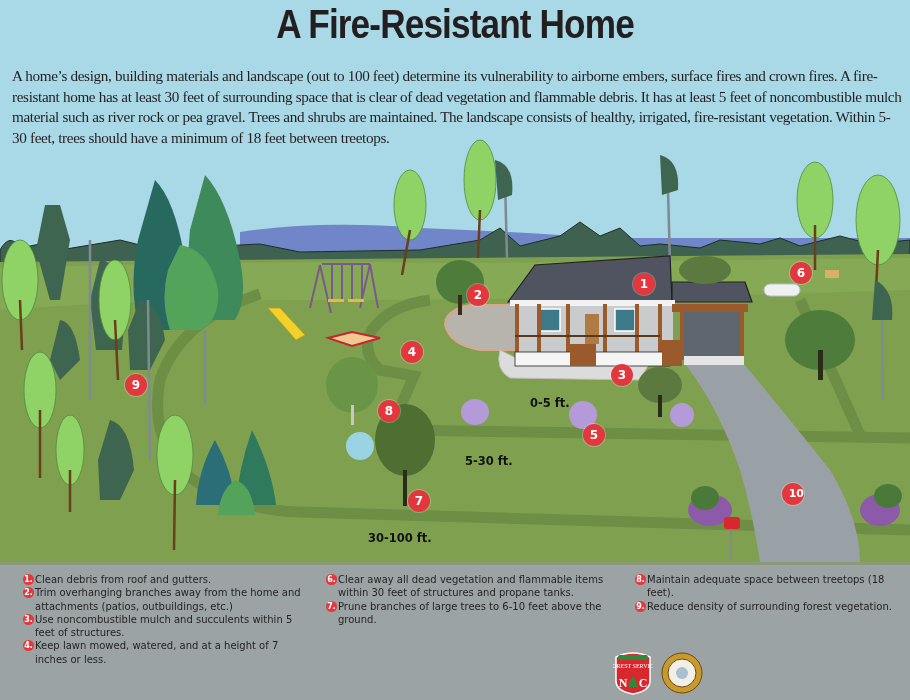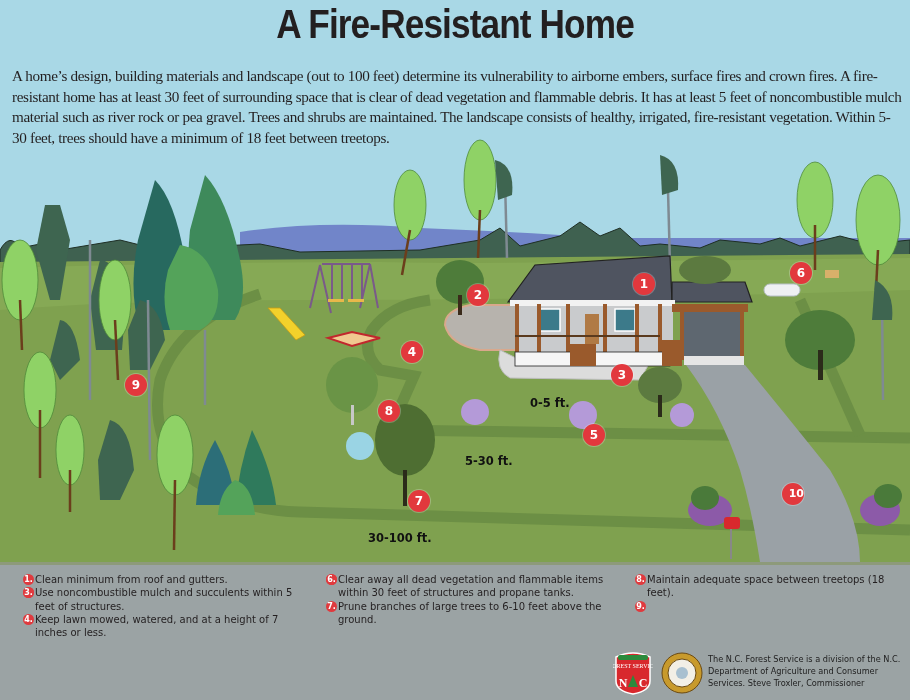--- a/index.html
+++ b/index.html
@@ -187,44 +187,43 @@
   <div class="badge" style="left:401px;top:341px;">4</div>
   <div class="badge" style="left:583px;top:424px;">5</div>
   <div class="badge" style="left:790px;top:262px;">6</div>
   <div class="badge" style="left:408px;top:490px;">7</div>
   <div class="badge" style="left:378px;top:400px;">8</div>
   <div class="badge" style="left:125px;top:374px;">9</div>
   <div class="badge wide" style="left:782px;top:483px;text-align:right;">10</div>
 
   <div class="legend">
     <div class="leg-col" style="left:23px;width:285px;">
-      <div class="leg-item"><span class="leg-num">1.</span><span>Clean minimum from roof and gutters.</span></div>
-      <div class="leg-item"><span class="leg-num">2.</span></div>
+      <div class="leg-item"><span class="leg-num">1.</span><span>Clean debris from roof and gutters.</span></div>
+      <div class="leg-item"><span class="leg-num">2.</span><span>Trim overhanging branches away from the home and attachments (patios, outbuildings, etc.)</span></div>
       <div class="leg-item"><span class="leg-num">3.</span><span>Use noncombustible mulch and succulents within 5 feet of structures.</span></div>
       <div class="leg-item"><span class="leg-num">4.</span><span>Keep lawn mowed, watered, and at a height of 7 inches or less.</span></div>
     </div>
     <div class="leg-col" style="left:326px;width:285px;">
       <div class="leg-item"><span class="leg-num">5.</span></div>
       <div class="leg-item"><span class="leg-num">6.</span><span>Clear away all dead vegetation and flammable items within 30 feet of structures and propane tanks.</span></div>
       <div class="leg-item"><span class="leg-num">7.</span><span>Prune branches of large trees to 6-10 feet above the ground.</span></div>
     </div>
     <div class="leg-col" style="left:635px;width:270px;">
       <div class="leg-item"><span class="leg-num">8.</span><span>Maintain adequate space between treetops (18 feet).</span></div>
-      <div class="leg-item" style="margin-bottom:3px;"><span class="leg-num">9.</span></div>
+      <div class="leg-item" style="margin-bottom:3px;"><span class="leg-num">9.</span><span>Reduce density of surrounding forest vegetation.</span></div>
     </div>
   </div>
 
   <svg class="logo" style="left:613px;top:651px;" width="40" height="44" viewBox="0 0 40 44">
     <path d="M3 6 Q20 -2 37 6 L37 30 Q37 40 20 43 Q3 40 3 30 Z" fill="#d8282d" stroke="#fff" stroke-width="1.5"></path>
     <rect x="5" y="4" width="30" height="5" rx="2" fill="#2c8a3c"></rect>
     <text x="20" y="17" font-family="Liberation Serif, serif" font-size="6" fill="#fff" text-anchor="middle">FOREST SERVICE</text>
     <text x="10" y="36" font-family="Liberation Serif, serif" font-weight="bold" font-size="12" fill="#fff" text-anchor="middle">N</text>
     <text x="30" y="36" font-family="Liberation Serif, serif" font-weight="bold" font-size="12" fill="#fff" text-anchor="middle">C</text>
     <path d="M20 24 L25 36 L15 36 Z" fill="#2c8a3c"></path>
   </svg>
 
   <svg class="logo" style="left:661px;top:652px;" width="42" height="42" viewBox="0 0 42 42">
     <circle cx="21" cy="21" r="20" fill="#c89a2c" stroke="#6b4a12" stroke-width="1"></circle>
     <circle cx="21" cy="21" r="14" fill="#f2efe6" stroke="#6b4a12" stroke-width="1"></circle>
     <circle cx="21" cy="21" r="6" fill="#a8c0d0"></circle>
   </svg>
-  <div class="credit">The N.C. Forest Service is a division of the N.C. Department of Agriculture and Consumer Services. Steve Troxler, Commissioner</div>
 </div>
 
 </body></html>

